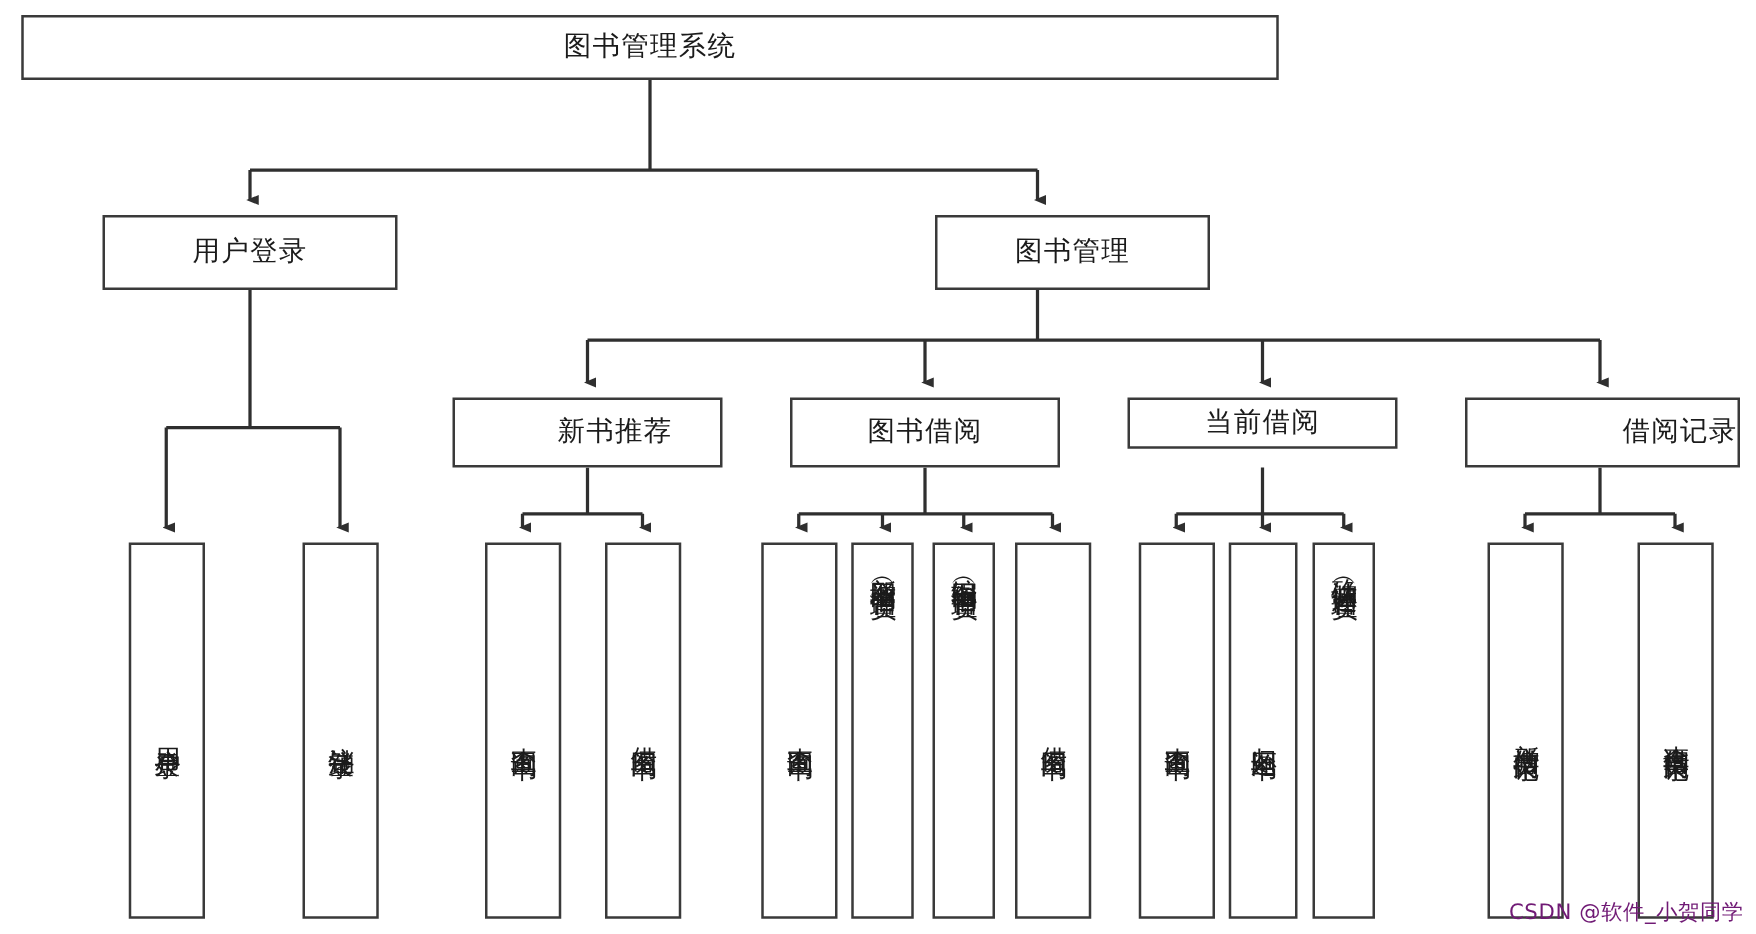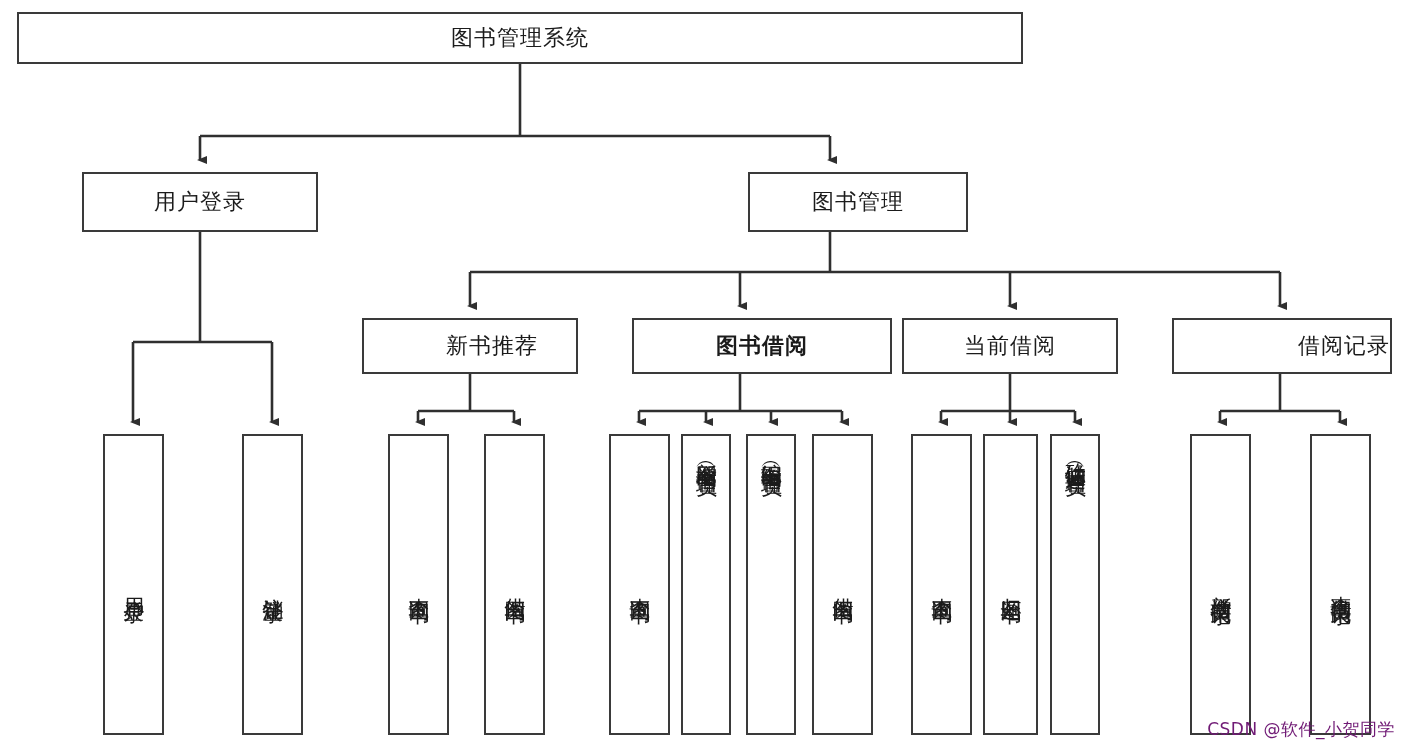--- a/index.html
+++ b/index.html
@@ -140,24 +140,24 @@
   <div class="node horiz" style="left:82px; top:172px; width:236px; height:60px;">
     <span class="node-label">用户登录</span>
   </div>
   <div class="node horiz" style="left:712px; top:172px; width:220px; height:60px;margin-left:36px;">
     <span class="node-label">图书管理</span>
   </div>
 
   <div class="node horiz" style="left:362px; top:318px; width:216px; height:56px;padding-left:44px;">
     <span class="node-label">新书推荐</span>
   </div>
-  <div class="node horiz" style="left:632px; top:318px; width:260px; height:56px;font-weight:bold;">
+  <div class="node horiz" style="left:632px; top:318px; width:216px; height:56px;">
     <span class="node-label">图书借阅</span>
   </div>
-  <div class="node horiz" style="left:902px; top:318px; width:216px; height:56px;justify-content:center;">
+  <div class="node horiz" style="left:902px; top:318px; width:216px; height:41px;justify-content:center;">
     <span class="node-label">当前借阅</span>
   </div>
   <div class="node horiz" style="left:1172px; top:318px; width:220px; height:56px;justify-content:flex-end;">
     <span class="node-label">借阅记录</span>
   </div>
 
   <div class="node vert mid" style="left:103px; top:434px; width:61px; height:301px;">
     <span class="node-label">用户登录</span>
   </div>
   <div class="node vert mid" style="left:242px; top:434px; width:61px; height:301px;">

